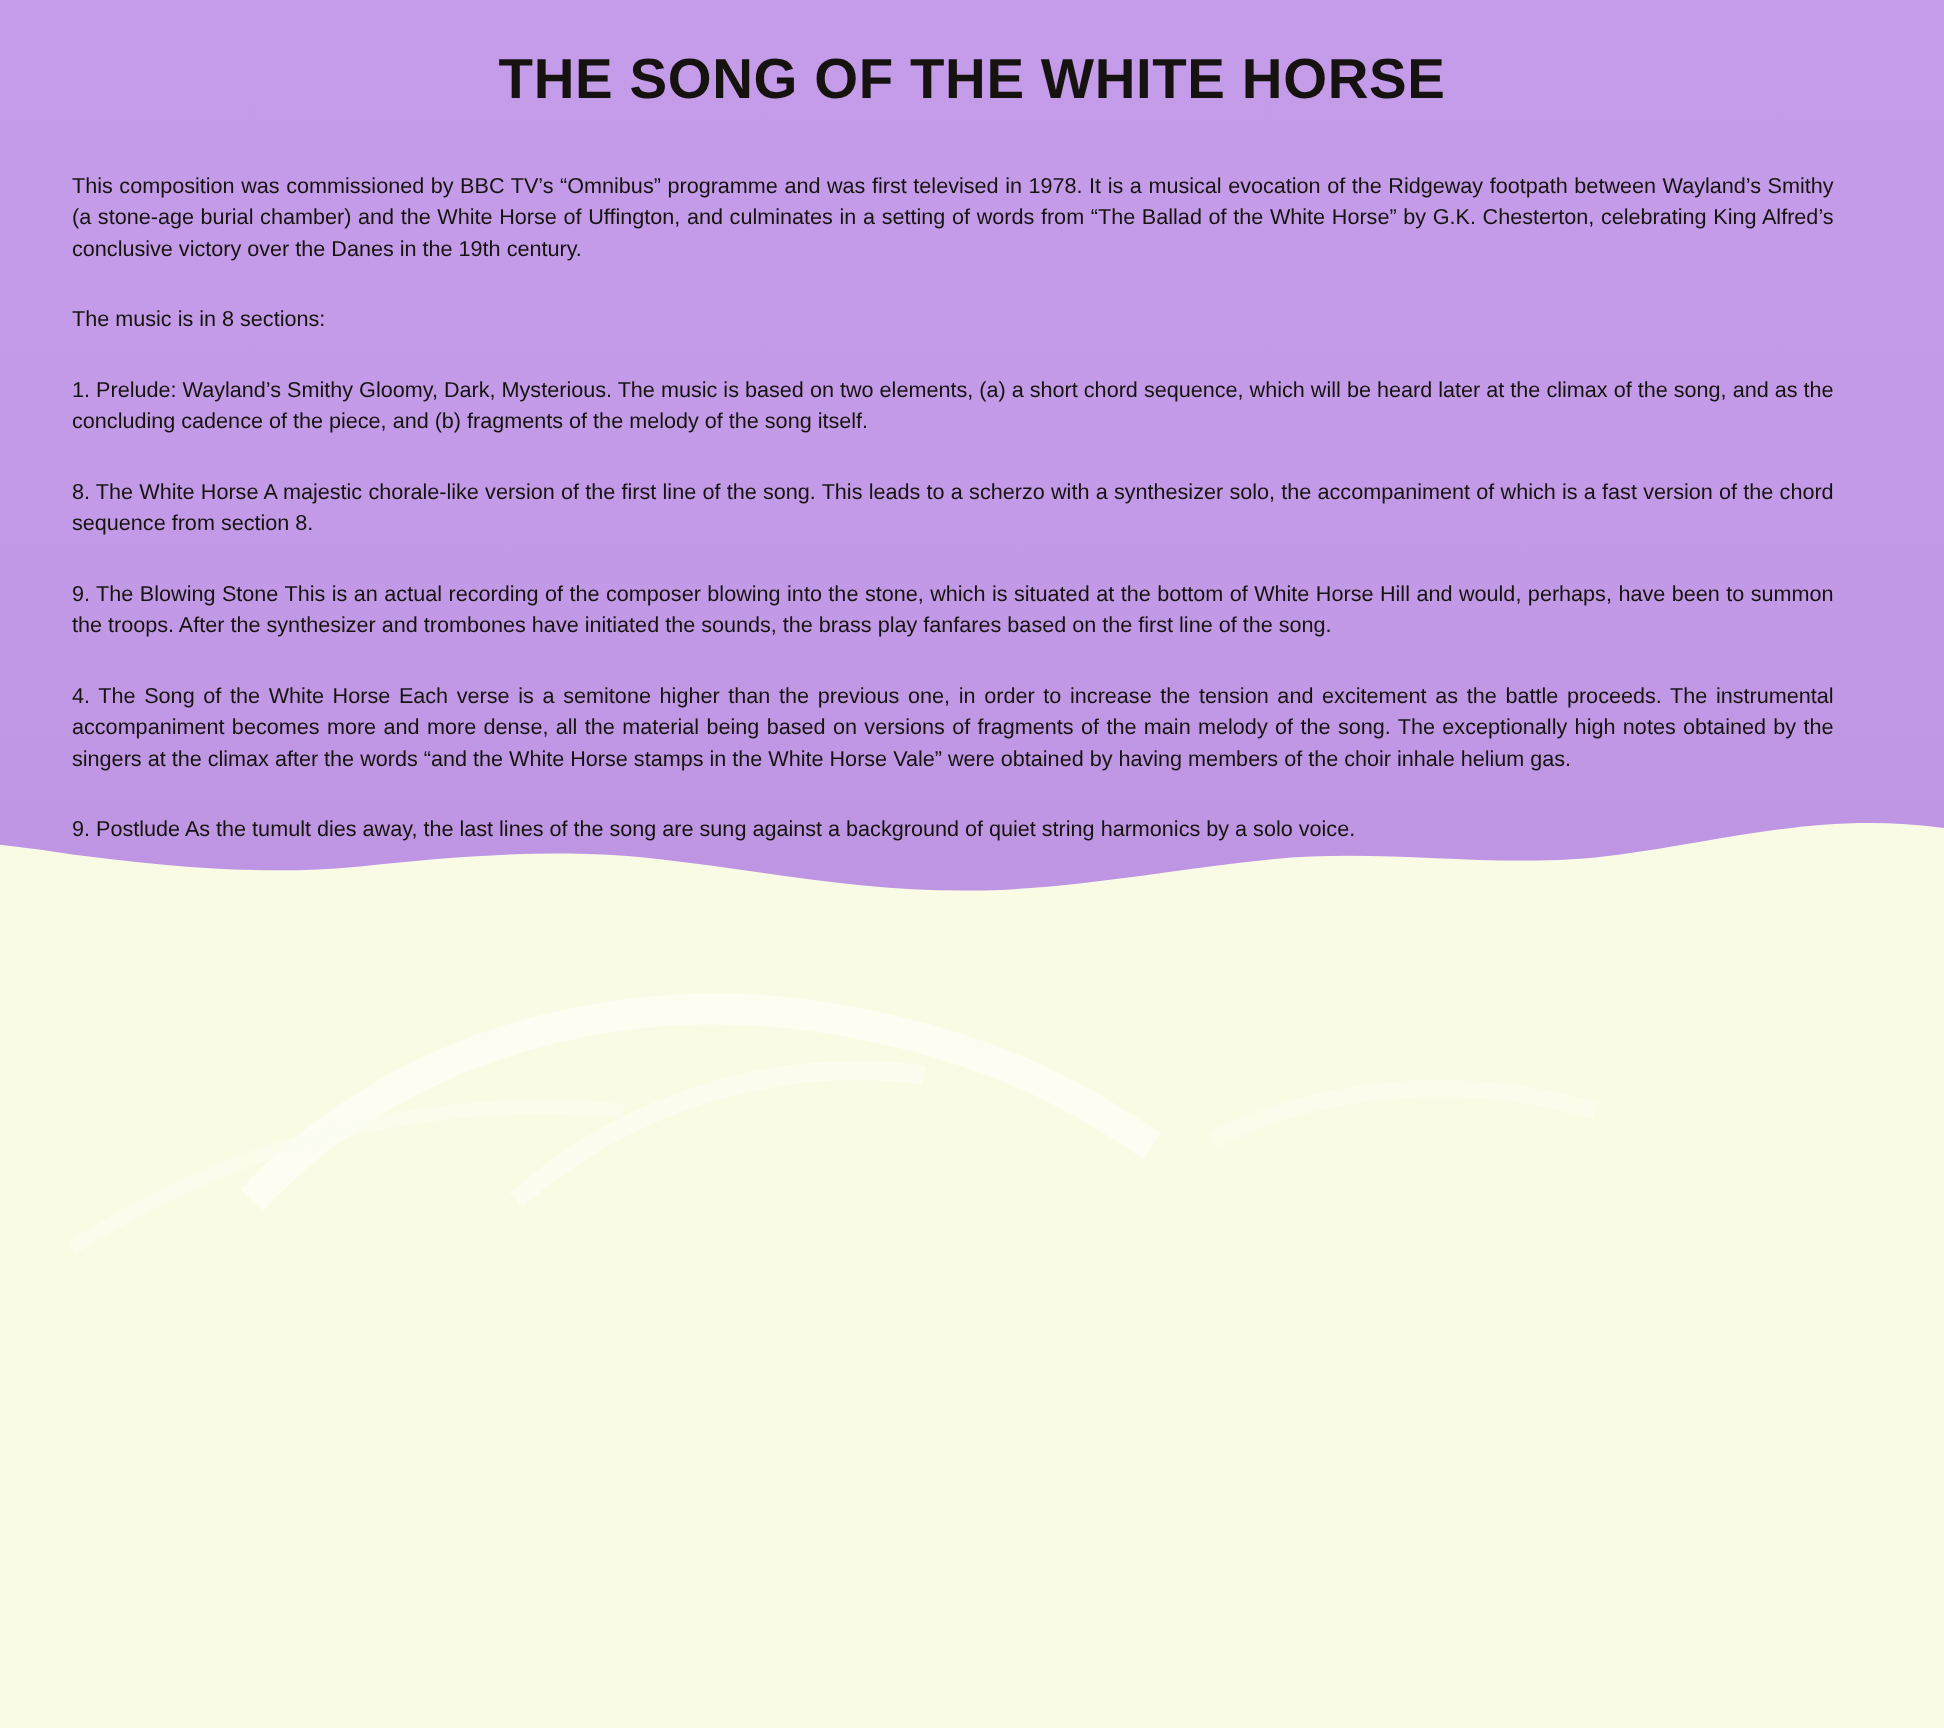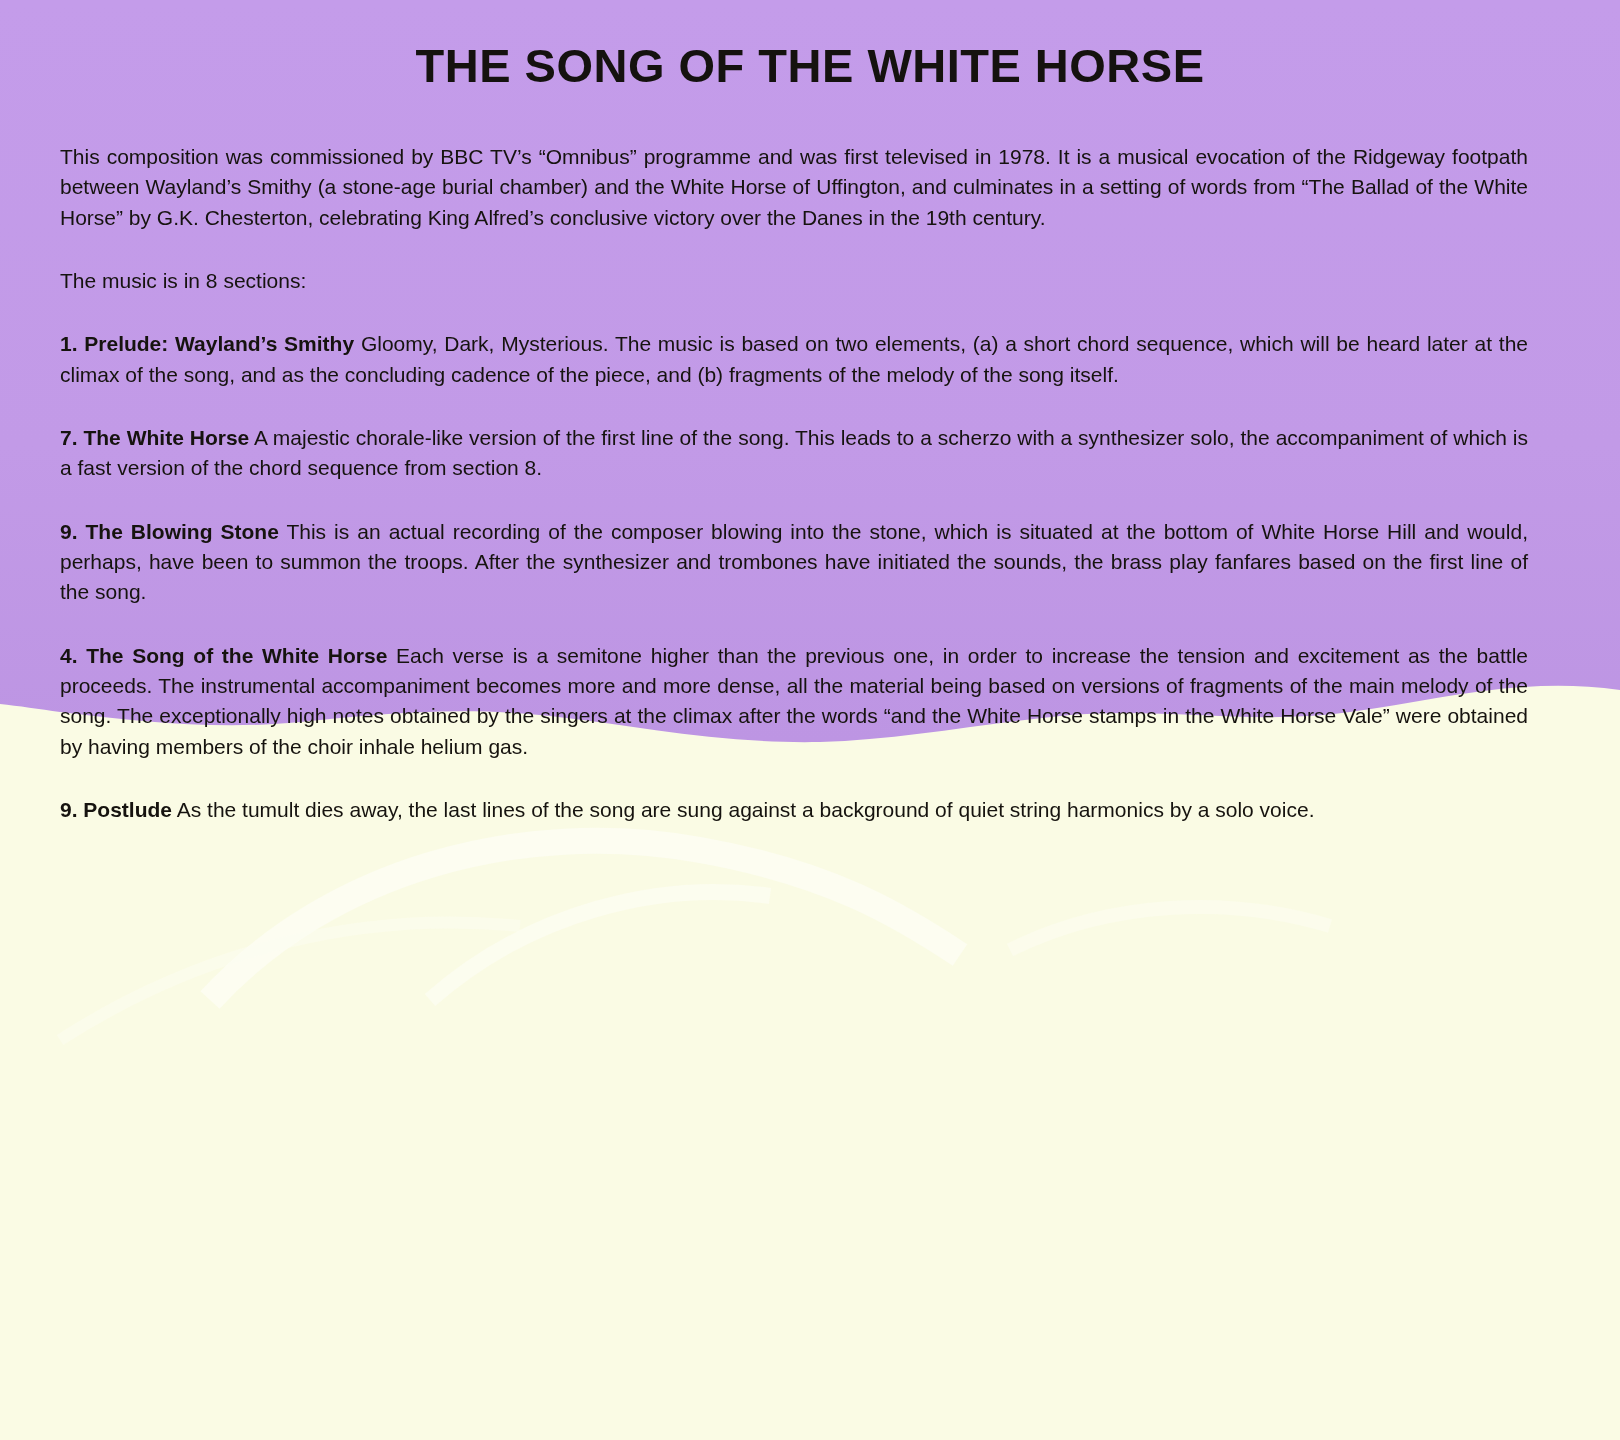--- a/index.html
+++ b/index.html
@@ -71,32 +71,32 @@
     letter-spacing: 0.5px;
     color: #15120f;
   }
 
   .body-text {
     position: absolute;
     left: 60px;
     top: 142px;
     width: 1468px;
     color: #16130f;
-    font-size: 21px;
+    font-size: 18px;
     line-height: 1.445;
     text-align: justify;
   }
 
   .body-text p {
     margin: 0 0 33px 0;
   }
   .body-text p:last-child { margin-bottom: 0; }
 
   .lead {
-    font-weight: bold;
+    font-weight: normal;
   }
 </style>
 </head>
 <body>
 
 <div class="page">
 
   <div class="bg-lower"></div>
 
   <div class="bg-upper">
@@ -133,21 +133,21 @@
     <h1 class="title">THE SONG OF THE WHITE HORSE</h1>
 
     <div class="body-text">
 
       <p>This composition was commissioned by BBC TV’s “Omnibus” programme and was first televised in 1978. It is a musical evocation of the Ridgeway footpath between Wayland’s Smithy (a stone-age burial chamber) and the White Horse of Uffington, and culminates in a setting of words from “The Ballad of the White Horse” by G.K. Chesterton, celebrating King Alfred’s conclusive victory over the Danes in the 19th century.</p>
 
       <p>The music is in 8 sections:</p>
 
       <p><span class="lead">1. Prelude: Wayland’s Smithy</span><span> Gloomy, Dark, Mysterious. The music is based on two elements, (a) a short chord sequence, which will be heard later at the climax of the song, and as the concluding cadence of the piece, and (b) fragments of the melody of the song itself.</span></p>
 
-      <p><span class="lead">7. The White Horse</span><span> A majestic chorale-like version of the first line of the song. This leads to a scherzo with a synthesizer solo, the accompaniment of which is a fast version of the chord sequence from section 8.</span></p>
+      <p><span class="lead">8. The White Horse</span><span> A majestic chorale-like version of the first line of the song. This leads to a scherzo with a synthesizer solo, the accompaniment of which is a fast version of the chord sequence from section 8.</span></p>
 
       <p><span class="lead">9. The Blowing Stone</span><span> This is an actual recording of the composer blowing into the stone, which is situated at the bottom of White Horse Hill and would, perhaps, have been to summon the troops. After the synthesizer and trombones have initiated the sounds, the brass play fanfares based on the first line of the song.</span></p>
 
       <p><span class="lead">4. The Song of the White Horse</span><span> Each verse is a semitone higher than the previous one, in order to increase the tension and excitement as the battle proceeds. The instrumental accompaniment becomes more and more dense, all the material being based on versions of fragments of the main melody of the song. The exceptionally high notes obtained by the singers at the climax after the words “and the White Horse stamps in the White Horse Vale” were obtained by having members of the choir inhale helium gas.</span></p>
 
       <p><span class="lead">9. Postlude</span><span> As the tumult dies away, the last lines of the song are sung against a background of quiet string harmonics by a solo voice.</span></p>
 
     </div>
   </div>
 </div>

